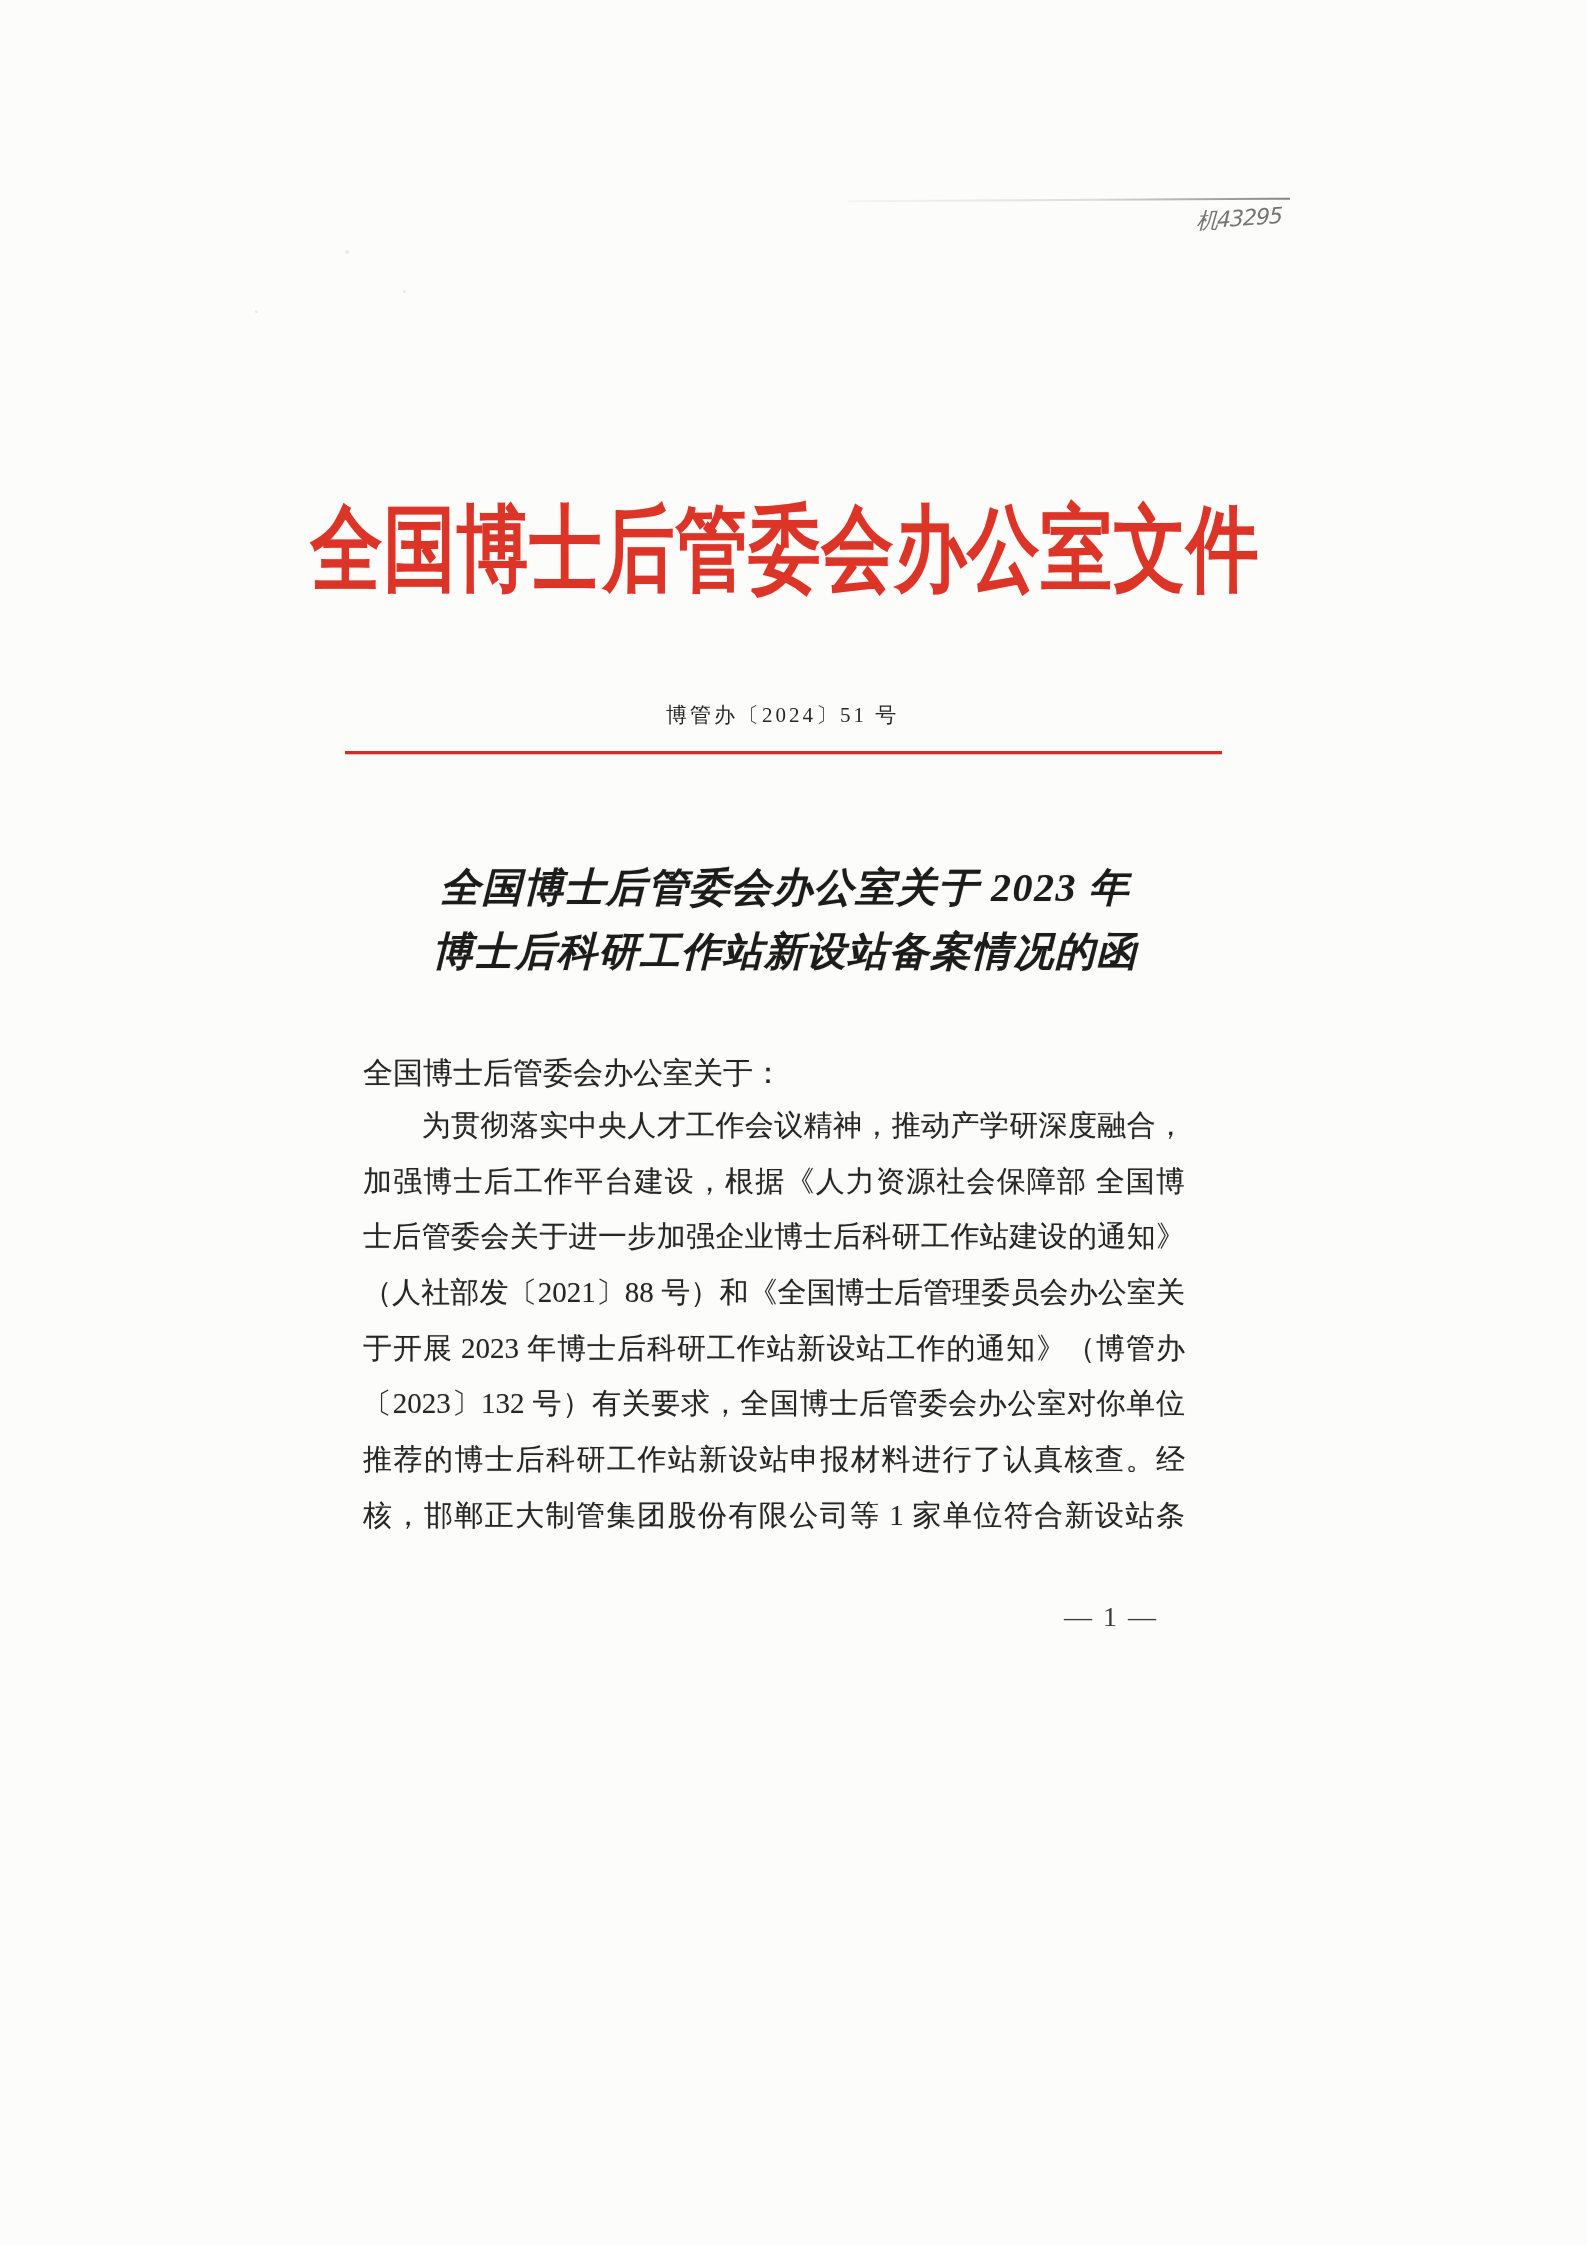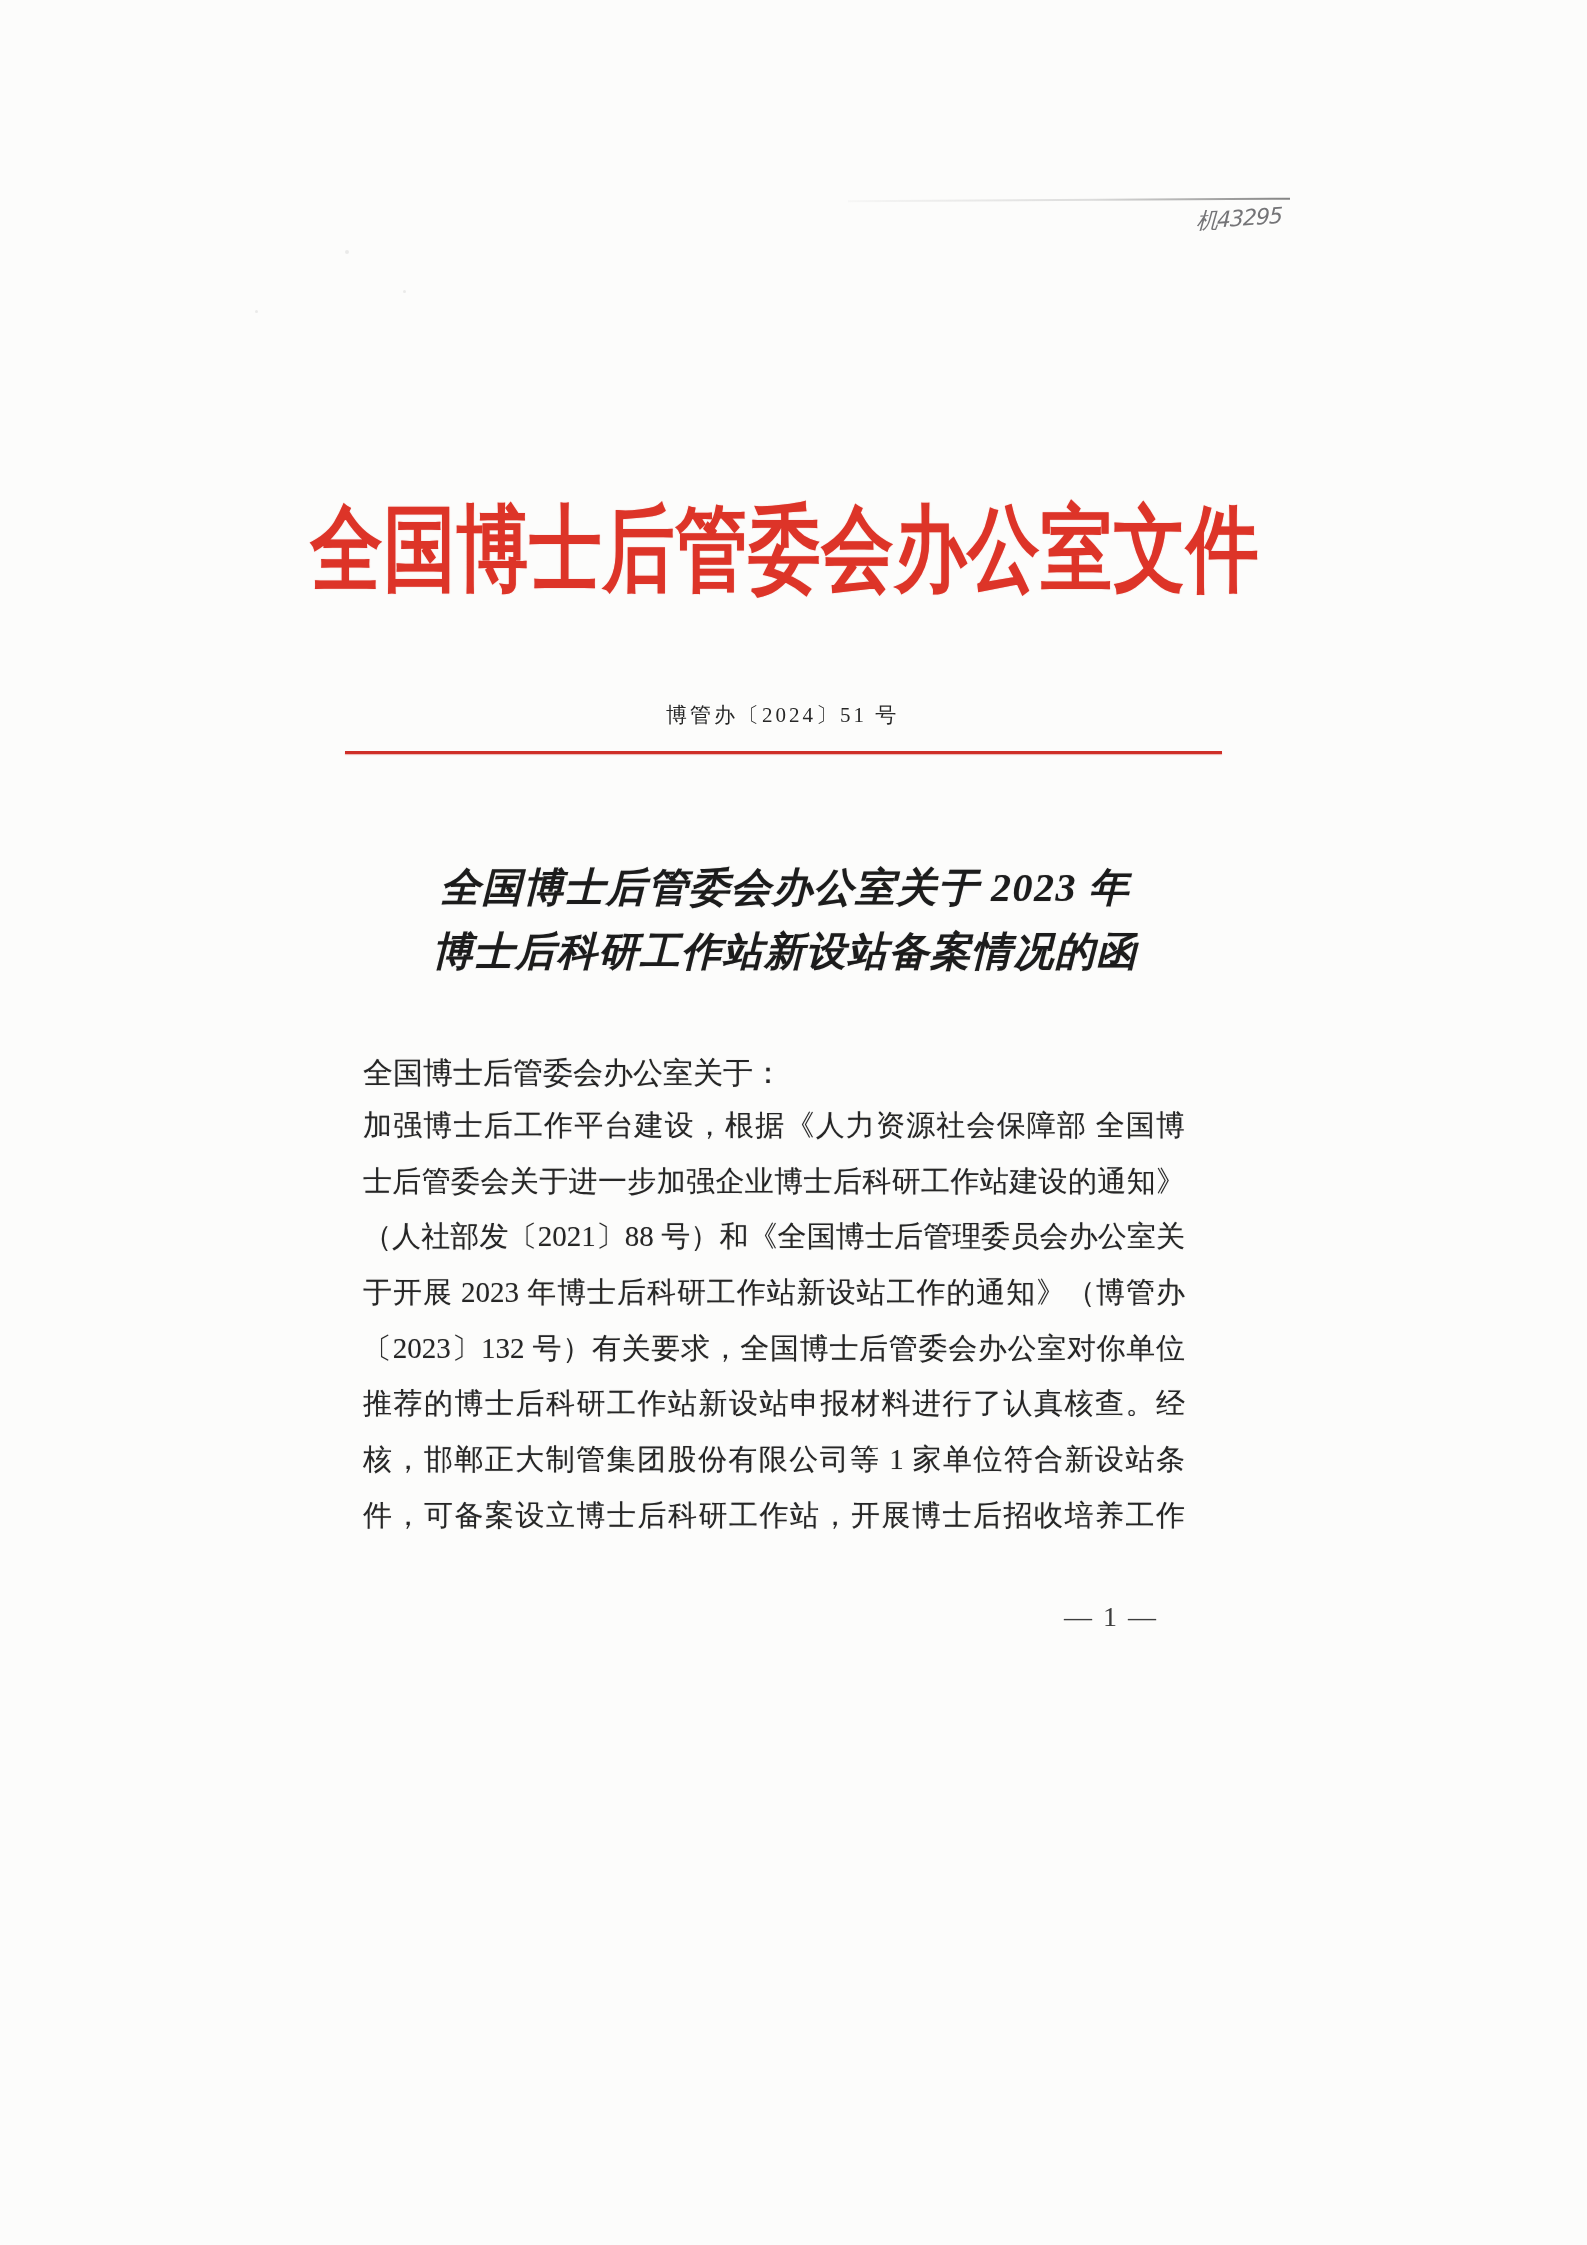--- a/index.html
+++ b/index.html
@@ -118,25 +118,25 @@
   <div class="red-rule"></div>
 
   <div class="subject">
     <div>全国博士后管委会办公室关于 2023 年</div>
     <div>博士后科研工作站新设站备案情况的函</div>
   </div>
 
   <div class="salutation">全国博士后管委会办公室关于：</div>
 
   <div class="body-paragraph">
+      <div class="body-line">　　为贯彻落实中央人才工作会议精神，推动产学研深度融合，</div>
       <div class="body-line">加强博士后工作平台建设，根据《人力资源社会保障部 全国博</div>
       <div class="body-line">士后管委会关于进一步加强企业博士后科研工作站建设的通知》</div>
       <div class="body-line">（人社部发〔2021〕88 号）和《全国博士后管理委员会办公室关</div>
       <div class="body-line">于开展 2023 年博士后科研工作站新设站工作的通知》（博管办</div>
       <div class="body-line">〔2023〕132 号）有关要求，全国博士后管委会办公室对你单位</div>
       <div class="body-line">推荐的博士后科研工作站新设站申报材料进行了认真核查。经</div>
       <div class="body-line">核，邯郸正大制管集团股份有限公司等 1 家单位符合新设站条</div>
-      <div class="body-line">件，可备案设立博士后科研工作站，开展博士后招收培养工作</div>
     </div>
 
   <div class="page-number">— 1 —</div>
 
 </div>
 
 </body></html>

